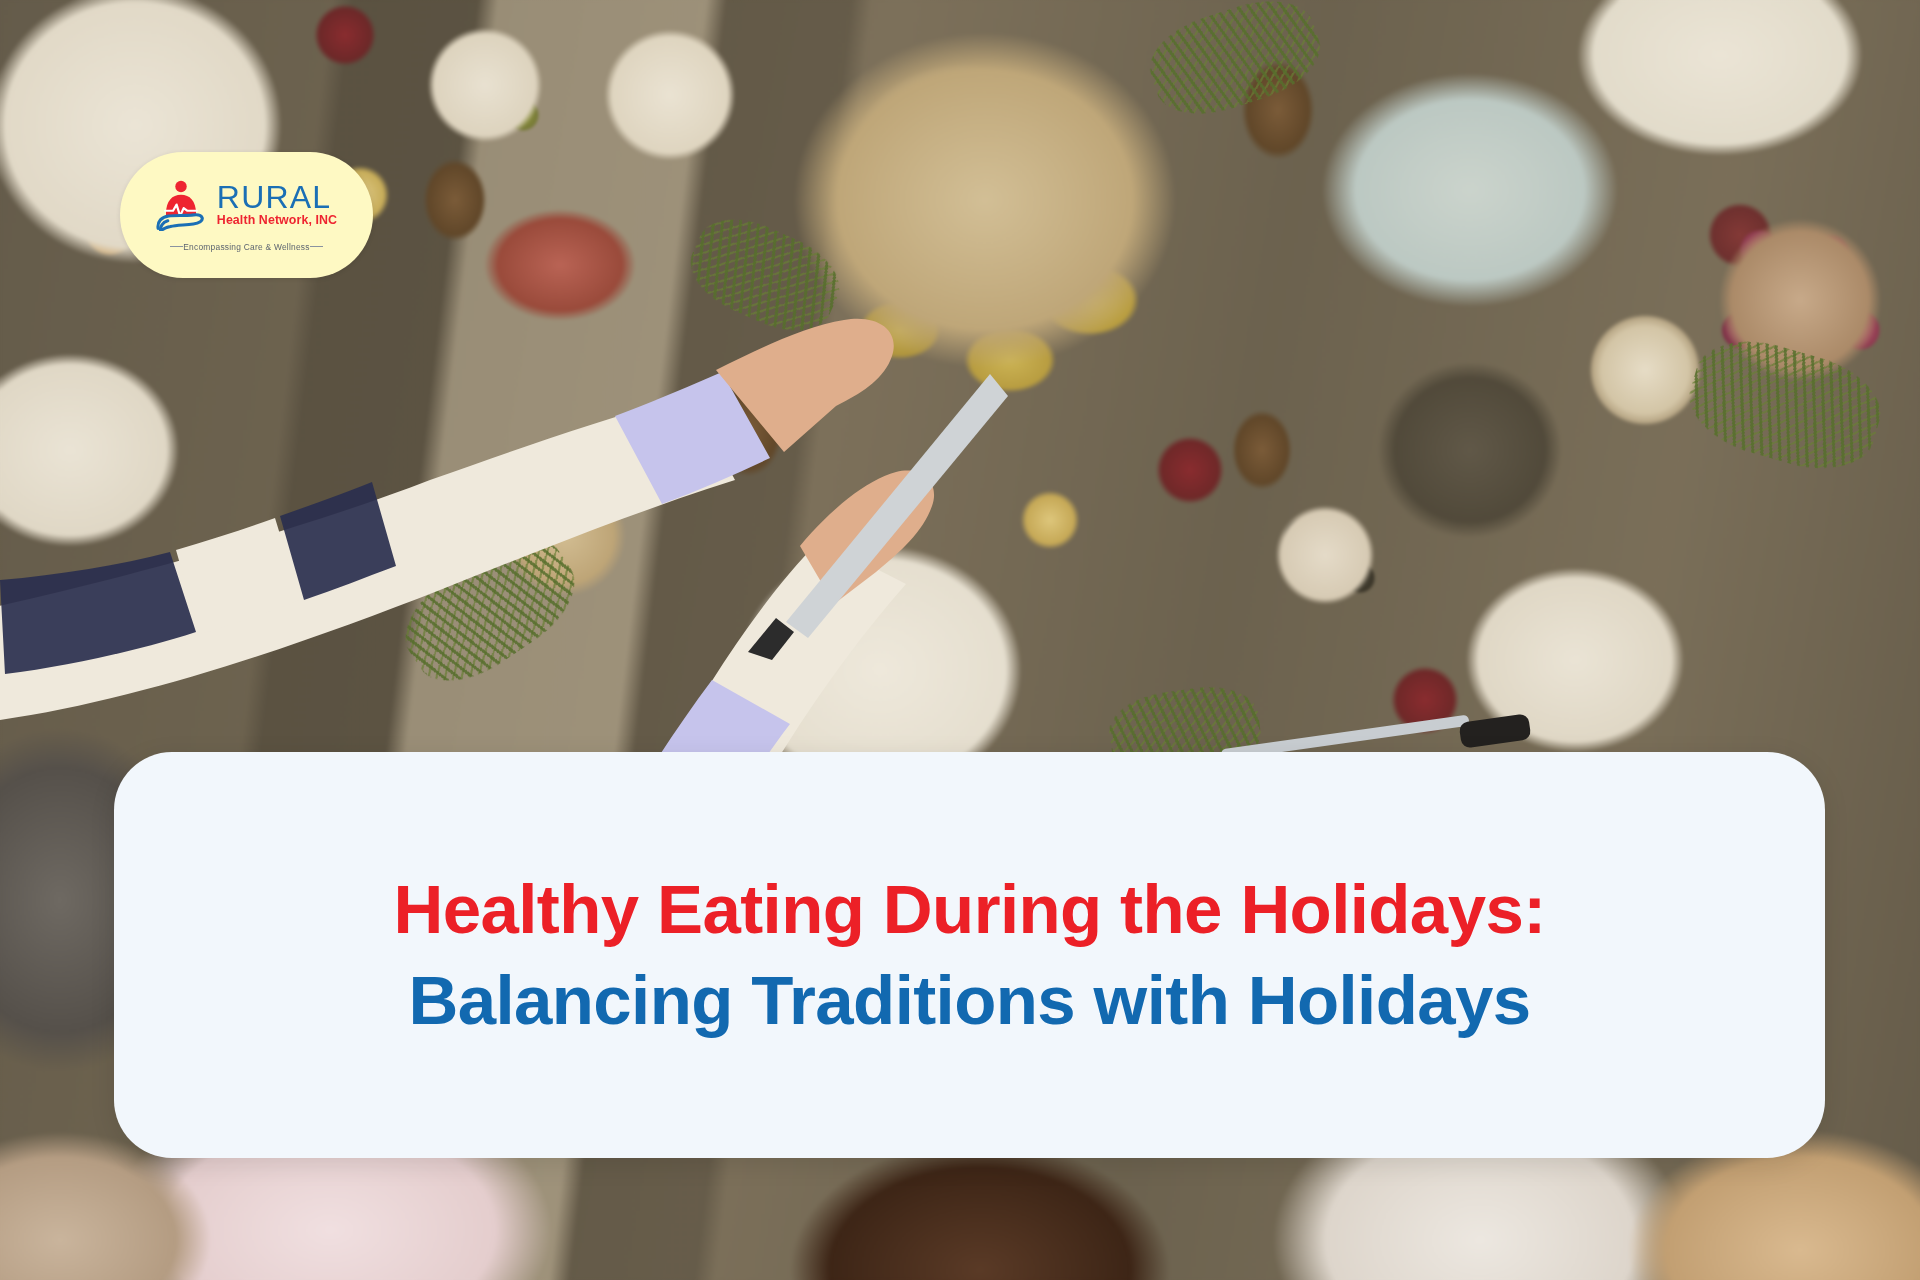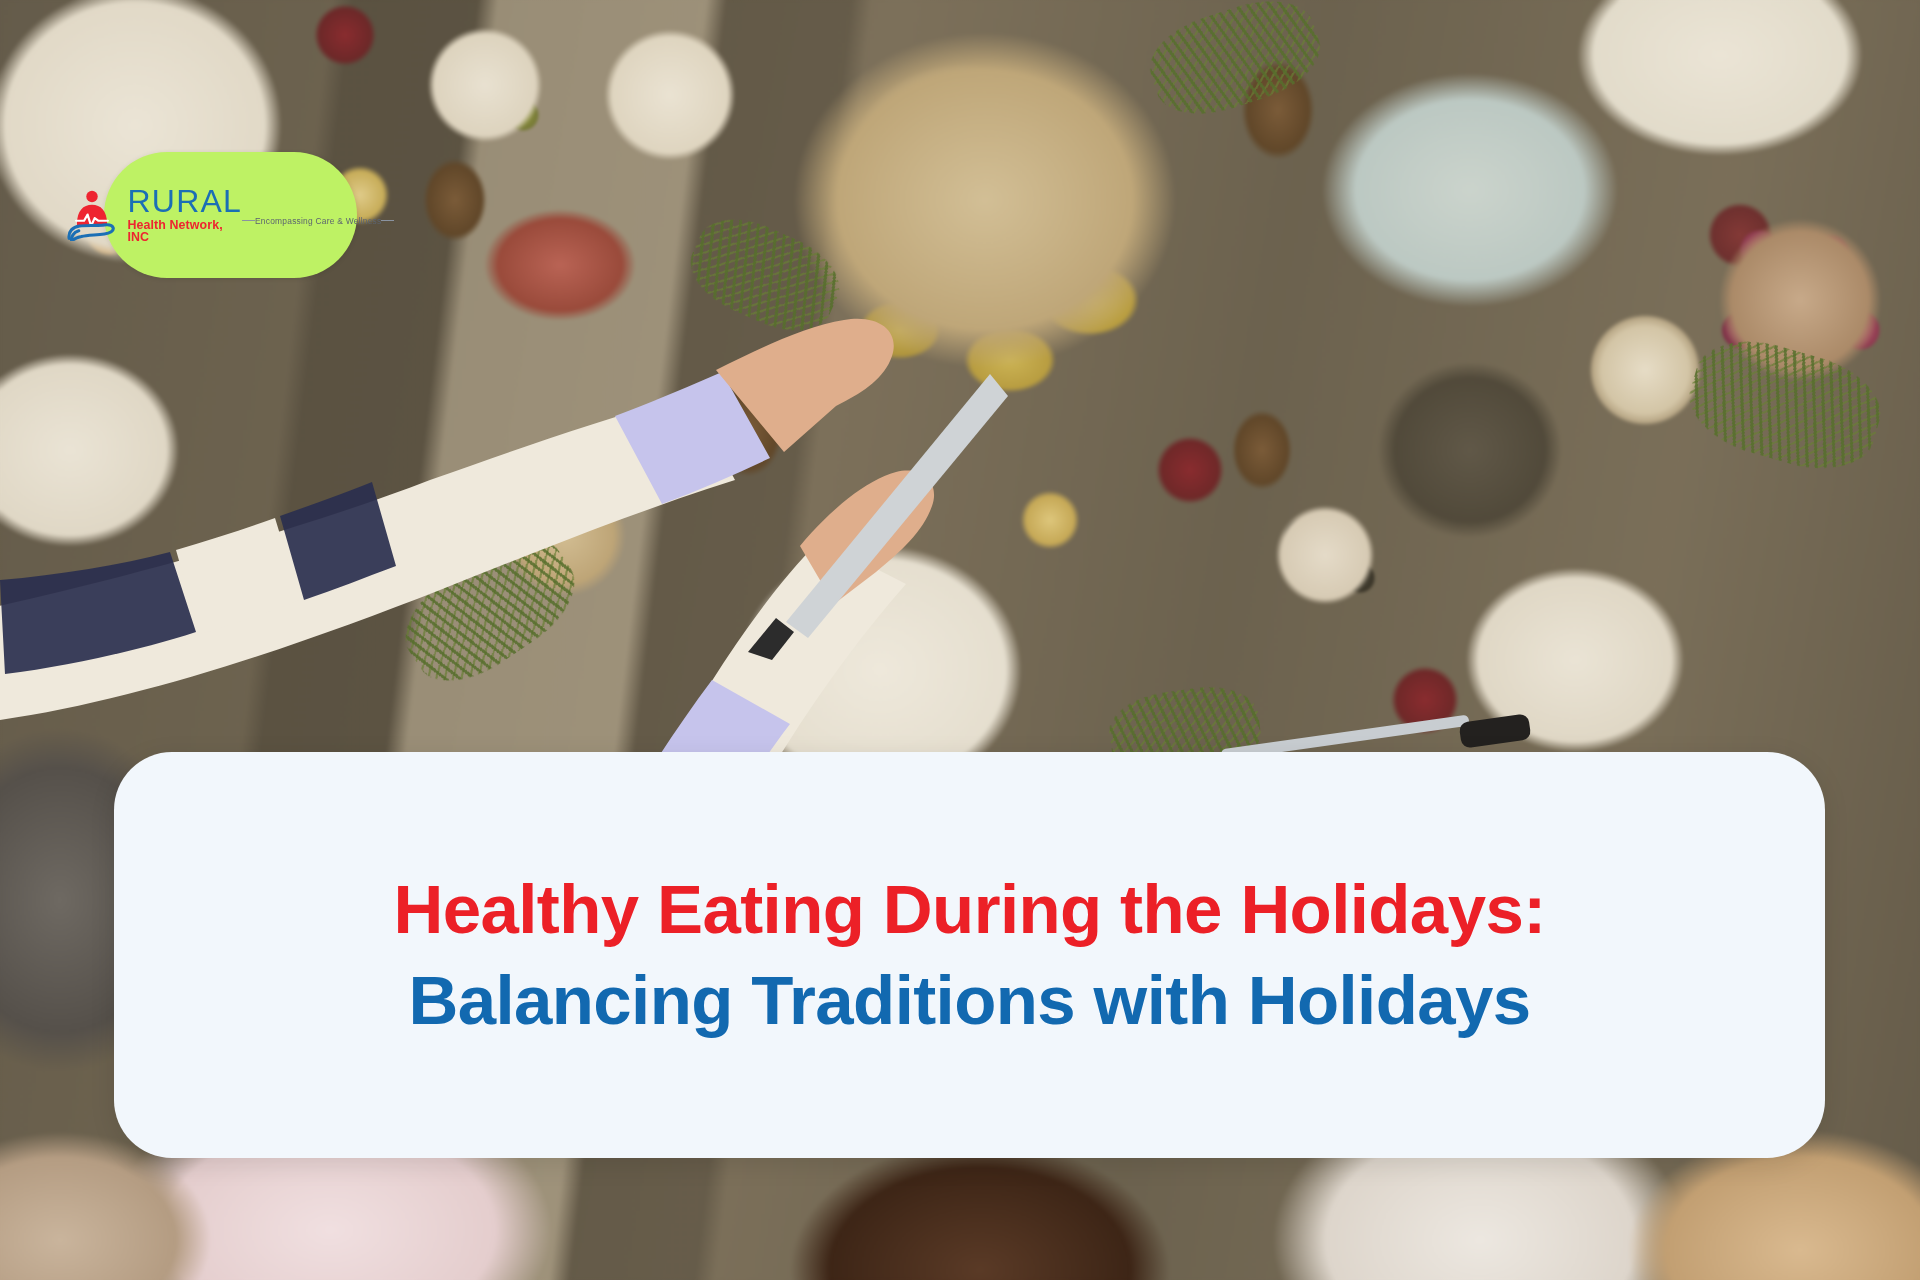--- a/index.html
+++ b/index.html
@@ -169,30 +169,30 @@
   
   .arm {
     position: absolute;
     pointer-events: none;
     filter: blur(0.6px);
   }
 
   
   .logo-pill {
     position: absolute;
-    left: 104px;
+    left: 120px;
     top: 152px;
     width: 253px;
     height: 126px;
-    background: #bef264;
+    background: #fef9c3;
     border-radius: 63px;
     display: flex;
     align-items: center;
     justify-content: center;
-    flex-direction: row;
+    flex-direction: column;
     box-shadow: 0 1px 5px rgba(0,0,0,0.10);
   }
   .logo-row {
     display: flex;
     align-items: center;
     gap: 9px;
     margin-left: -2px;
   }
   .logo-mark { width: 54px; height: 52px; flex: none; }
   .logo-words { display: flex; flex-direction: column; align-items: flex-start; }

